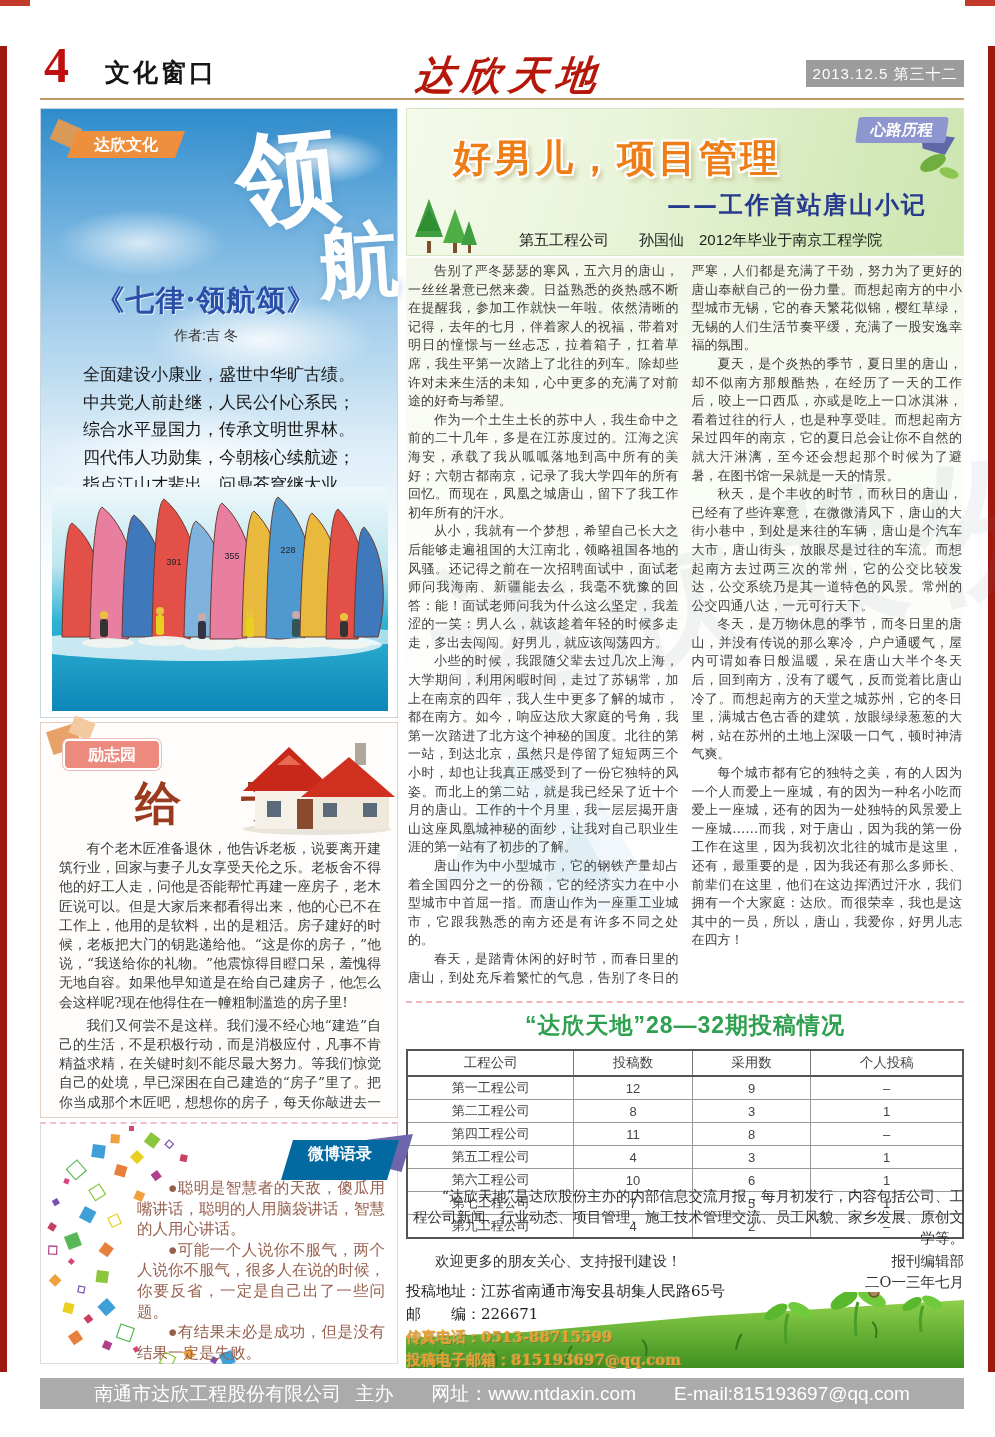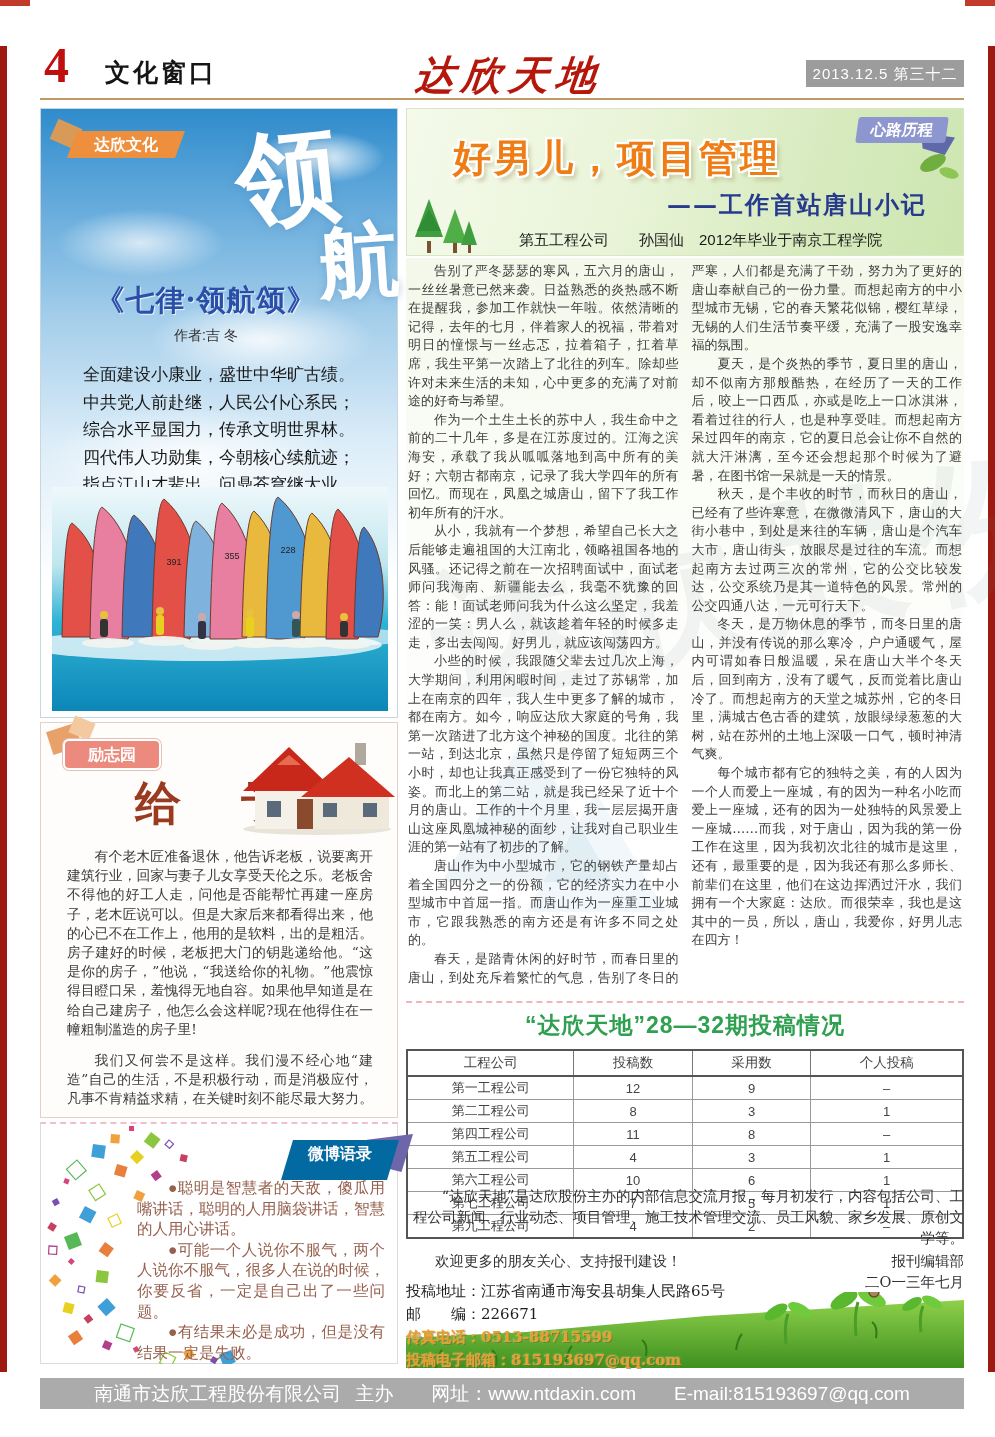--- a/index.html
+++ b/index.html
@@ -54,21 +54,21 @@
   .paper1,.paper2{position:absolute;background:#e8995f;z-index:1;}
   .paper1{left:8px;top:4px;width:30px;height:24px;transform:rotate(-18deg);background:#e8a269;}
   .paper2{left:30px;top:-4px;width:22px;height:18px;transform:rotate(22deg);background:#f3c9a0;}
   .story-title{position:absolute;left:60px;top:50px;width:220px;text-align:center;
      font-family:"DejaVu Serif",serif;font-size:46px;font-weight:bold;color:#9a3a20;
      letter-spacing:22px;text-indent:22px;}
   .house{position:absolute;right:2px;top:8px;}
   .story-text{position:absolute;left:14px;right:12px;top:112px;bottom:6px;overflow:hidden;
      font-family:"DejaVu Serif",serif;font-size:13.8px;line-height:19.2px;color:#3a3a3a;
      text-align:justify;}
-  .story-text p{margin:12px;text-indent:2em;}
+  .story-text p{margin:4px;text-indent:2em;}
   .card-weibo{top:1122px;height:242px;border:1px solid #dcdcdc;border-top:2px dashed #f0c0c8;
      background:#fff;}
   .ribbon-weibo{position:absolute;left:240px;top:16px;width:118px;height:40px;background:#0369a1;
      clip-path:polygon(12px 0,100% 0,calc(100% - 12px) 100%,0 100%);color:#fff;font-size:16px;
      font-weight:bold;text-align:center;line-height:28px;z-index:3;}
   .ribbon-fold{position:absolute;left:326px;top:10px;width:46px;height:38px;background:#6e66aa;
      clip-path:polygon(0 15%,100% 0,75% 100%,10% 80%);z-index:2;}
   .quotes{position:absolute;left:96px;right:12px;top:54px;z-index:3;font-size:15.5px;
      line-height:20.6px;color:#96604e;text-align:justify;}
   .quotes p{margin:0;text-indent:2em;}

